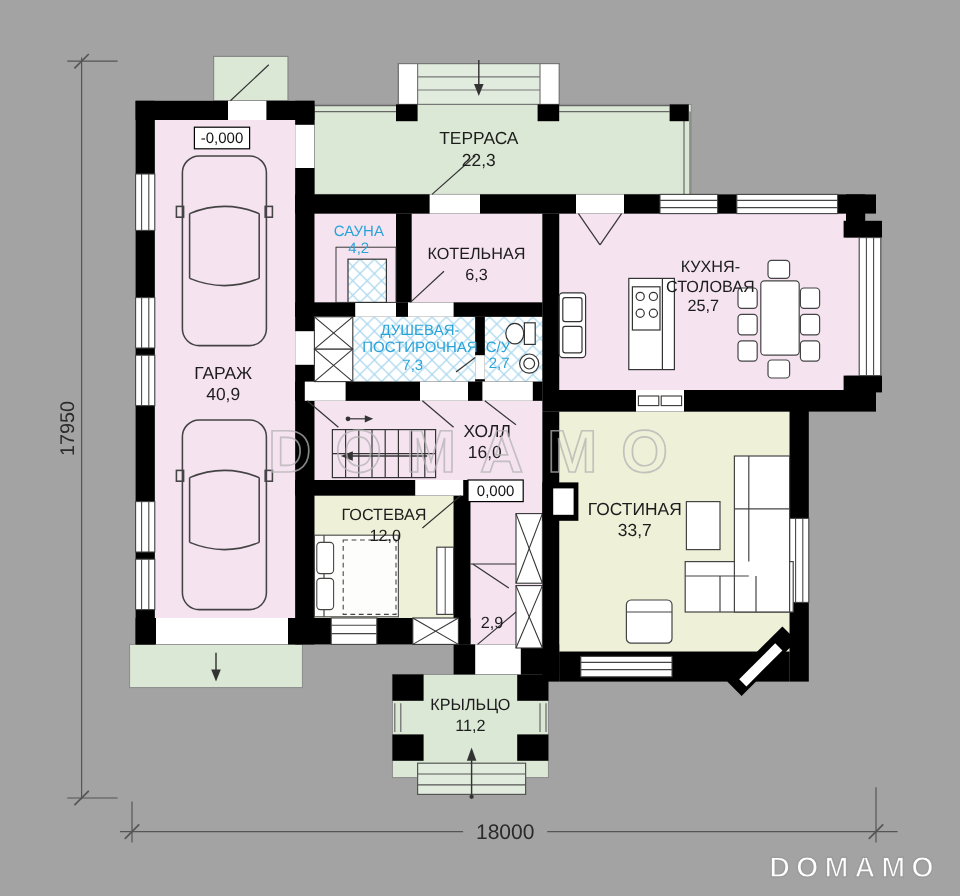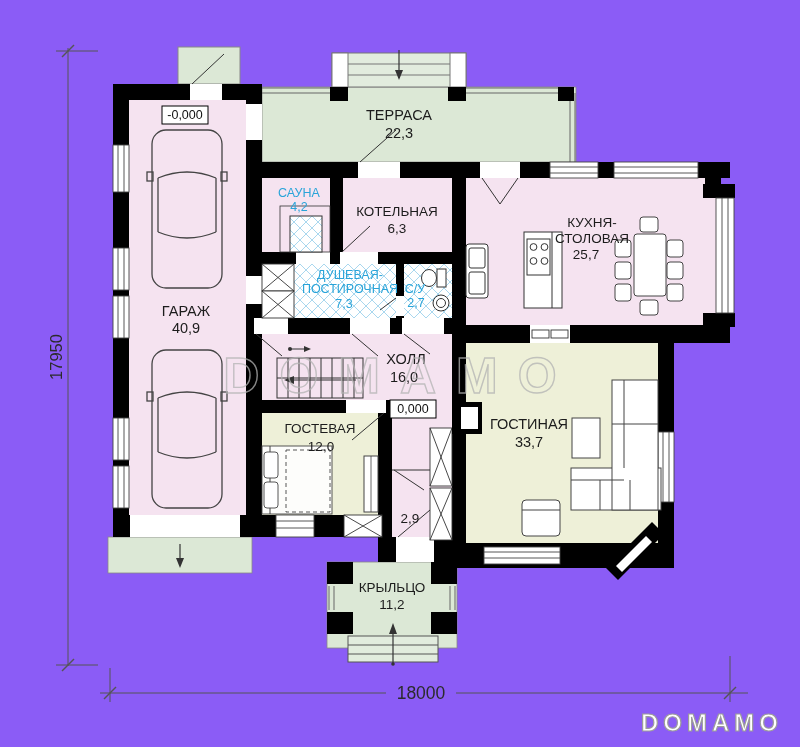--- a/index.html
+++ b/index.html
@@ -1,16 +1,16 @@
 <!DOCTYPE html>
 <html><head>
 <meta charset="utf-8">
 <style>
   html,body{margin:0;padding:0;background:#fff;}
-  #stage{position:relative;width:800px;height:747px;background:#8b5cf6;overflow:hidden;
+  #stage{position:relative;width:800px;height:747px;background:#a3a3a3;overflow:hidden;
          font-family:"Liberation Sans",sans-serif;}
   svg text{font-family:"Liberation Sans",sans-serif;}
   .rm   {font-size:13.5px; fill:#1c1c1c;}
   .rm-lg{font-size:14.5px; fill:#1c1c1c;}
   .wet  {font-size:12.5px; fill:#29a4d9;}
   .elev {font-size:12.5px; fill:#111;}
   .dim  {font-size:16.5px; fill:#2b2b2b;}
   .wm   {font-size:50px; font-weight:bold; fill:none; stroke:#b3b3b3; stroke-width:1.4px; opacity:.75; letter-spacing:20px;}
   .logo {font-size:24px; font-weight:bold; fill:#ffffff; stroke:#9c9c9c; stroke-width:1.2px; letter-spacing:5px;}
 </style>

